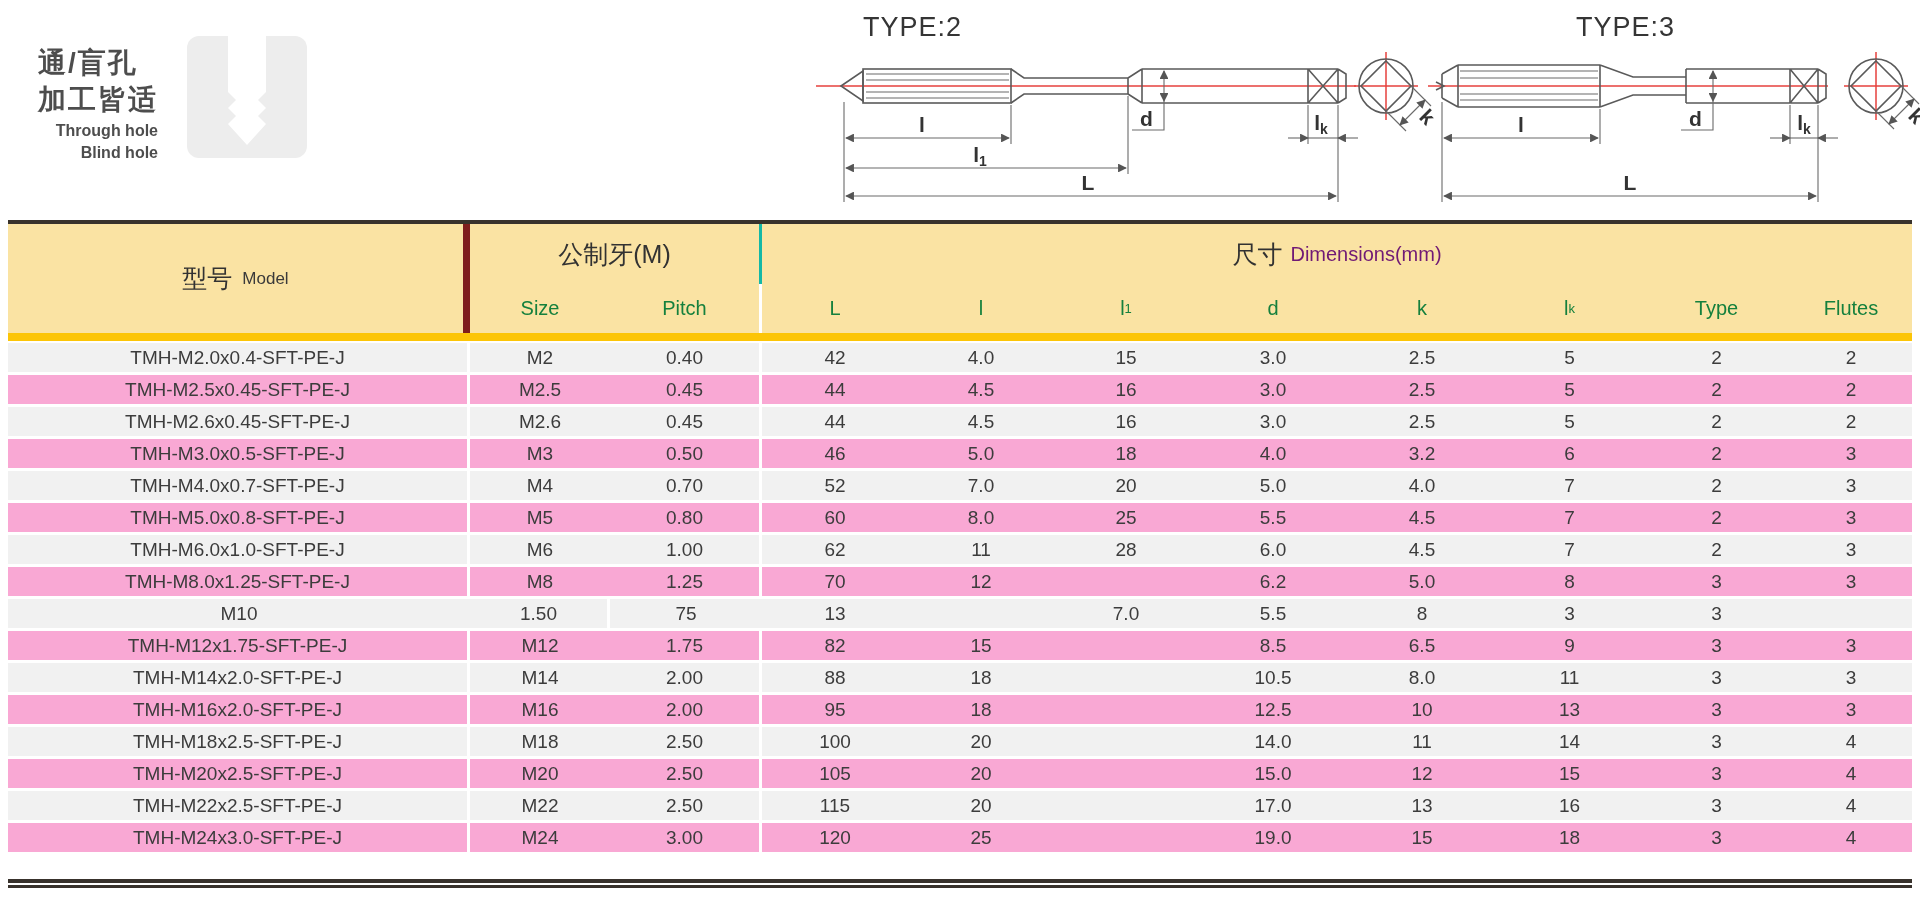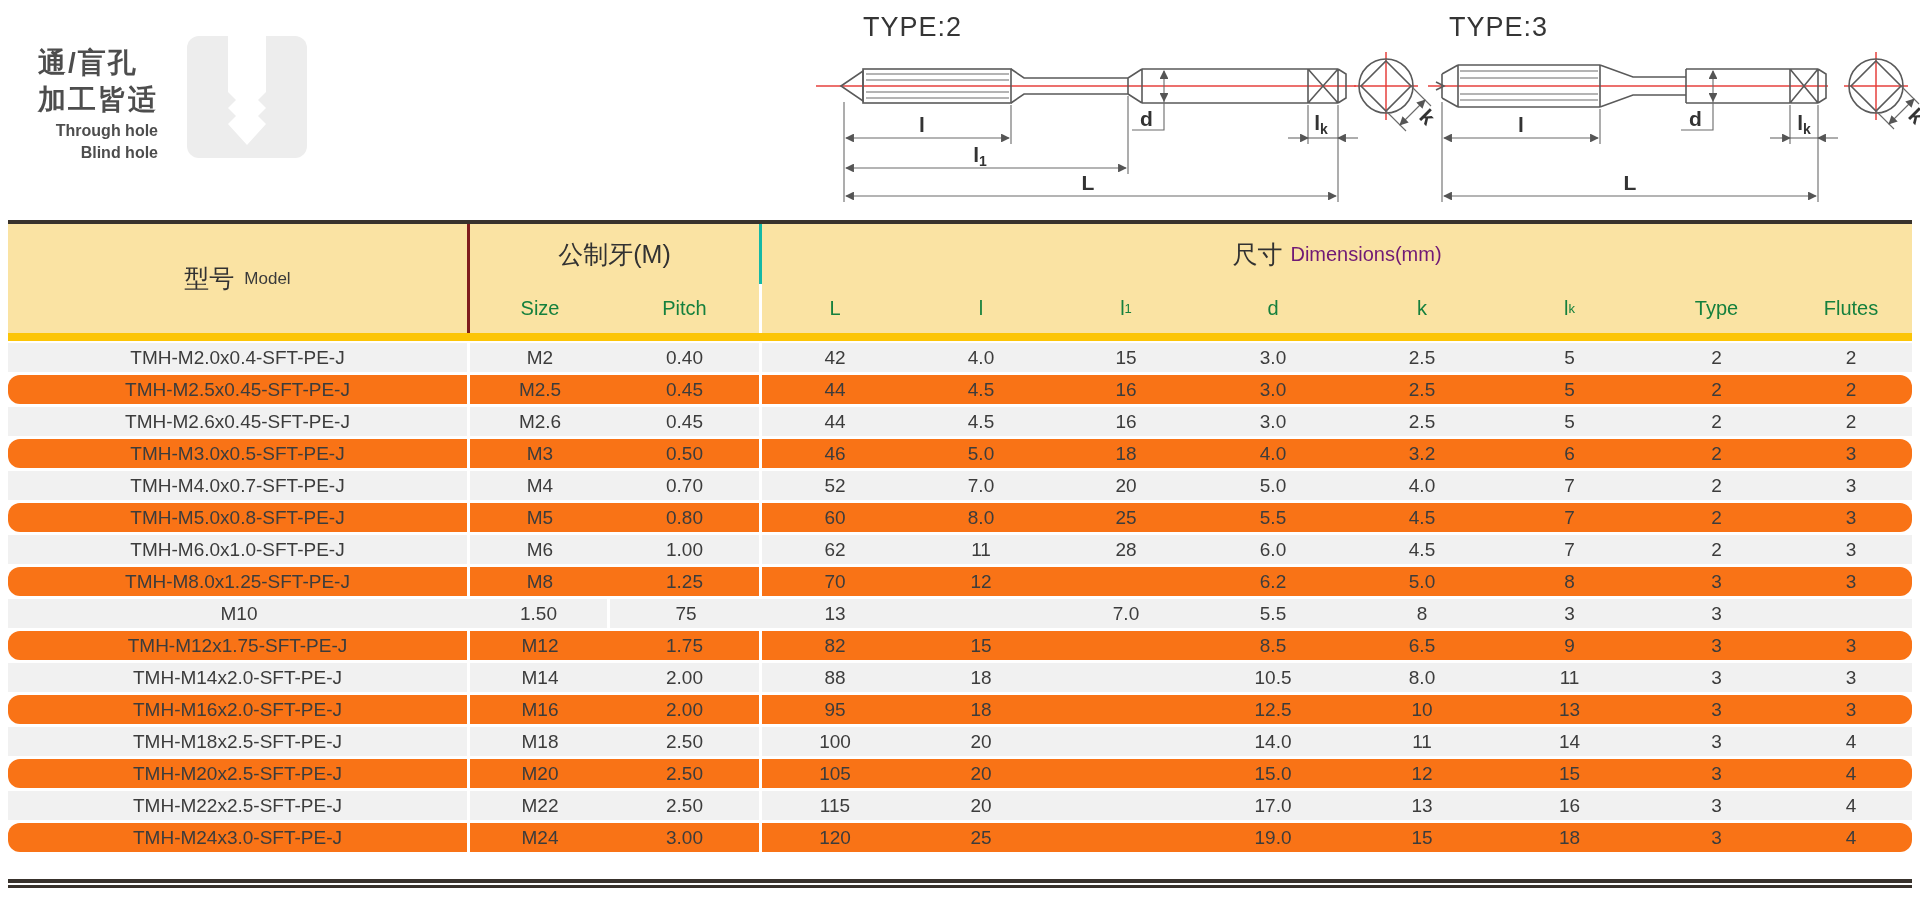--- a/index.html
+++ b/index.html
@@ -10,58 +10,58 @@
     color:#3c3c3c;
   }
   
   .intro{position:absolute;left:38px;top:44px;}
   .intro-zh{font-size:28px;font-weight:bold;color:#4d4d4d;line-height:37px;letter-spacing:2px;}
   .intro-en{font-size:16px;font-weight:bold;color:#4d4d4d;line-height:19px;text-align:right;margin-top:3px;}
   .hole-icon{position:absolute;left:187px;top:36px;}
   
   .diag-title{position:absolute;font-size:27px;color:#353535;letter-spacing:1px;font-weight:500;}
   #t2-title{left:822px;top:12px;margin-left:41px;}
-  #t3-title{left:1449px;top:12px;}
+  #t3-title{left:1576px;top:12px;}
   .diag{position:absolute;top:44px;}
   #t2-svg{left:816px;}
   #t3-svg{left:1428px;}
   .dl{stroke:#5a5a5a;stroke-width:1.6;fill:none;}
   .thin{stroke:#6a6a6a;stroke-width:1.1;fill:none;}
   .red{stroke:#e6413c;stroke-width:1.5;fill:none;}
   .dimtxt{font-size:21px;font-weight:bold;fill:#333;}
   .dimsub{font-size:14px;font-weight:bold;}
   
   .spec-table{
     position:absolute;left:8px;top:220px;width:1904px;
     --cols:462px 140px 152px 146px 146px 144px 150px 148px 147px 147px 122px;
     border-top:4px solid #38322c;
   }
   .t-header{
     display:grid;background:#fae3a3;
     grid-template-columns:var(--cols);
     grid-template-rows:60px 49px;
   }
   .t-header .cell{display:flex;align-items:center;justify-content:center;box-sizing:border-box;}
-  .h-model{grid-column:1;grid-row:1/3;border-right:3px solid #7f1d1d;text-align:right;}
+  .h-model{grid-column:1;grid-row:1/3;border-right:7px solid #7f1d1d;text-align:right;}
   .h-metric{grid-column:2/4;grid-row:1;border-right:3px solid #14b8a6;}
   .h-dims{grid-column:4/12;grid-row:1;}
   .h-sub{grid-row:2;font-size:20px;color:#15803d;}
   .h-sub.pitch{border-right:3px solid #fff;}
   .zh{font-size:25px;color:#323232;}
   .en{font-size:17px;color:#3a3a3a;margin-left:10px;}
   .en2{font-size:20px;color:#701a75;margin-left:8px;}
   sub{font-size:13px;}
   .gold-bar{height:8px;background:#fcc506;}
   .t-body{padding-top:2px;}
   .t-row{
     display:grid;grid-template-columns:var(--cols);
     height:29px;margin-bottom:3px;
   }
   .t-row.odd{background:#f1f1f1;}
-  .t-row.even{background:#f97316;border-radius:12px;}
+  .t-row.even{background:#f9a8d4;}
   .t-row>div{
     display:flex;align-items:center;justify-content:center;
     font-size:19px;color:#3c3c3c;box-sizing:border-box;
   }
   .t-row>div.c0{border-right:3px solid #fff;}
   .t-row>div.c2{border-right:3px solid #fff;}
   .t-bottom{margin-top:27px;height:2px;background:#fff;
     border-top:4px solid #38322c;border-bottom:3px solid #38322c;}
 </style>
 </head>

